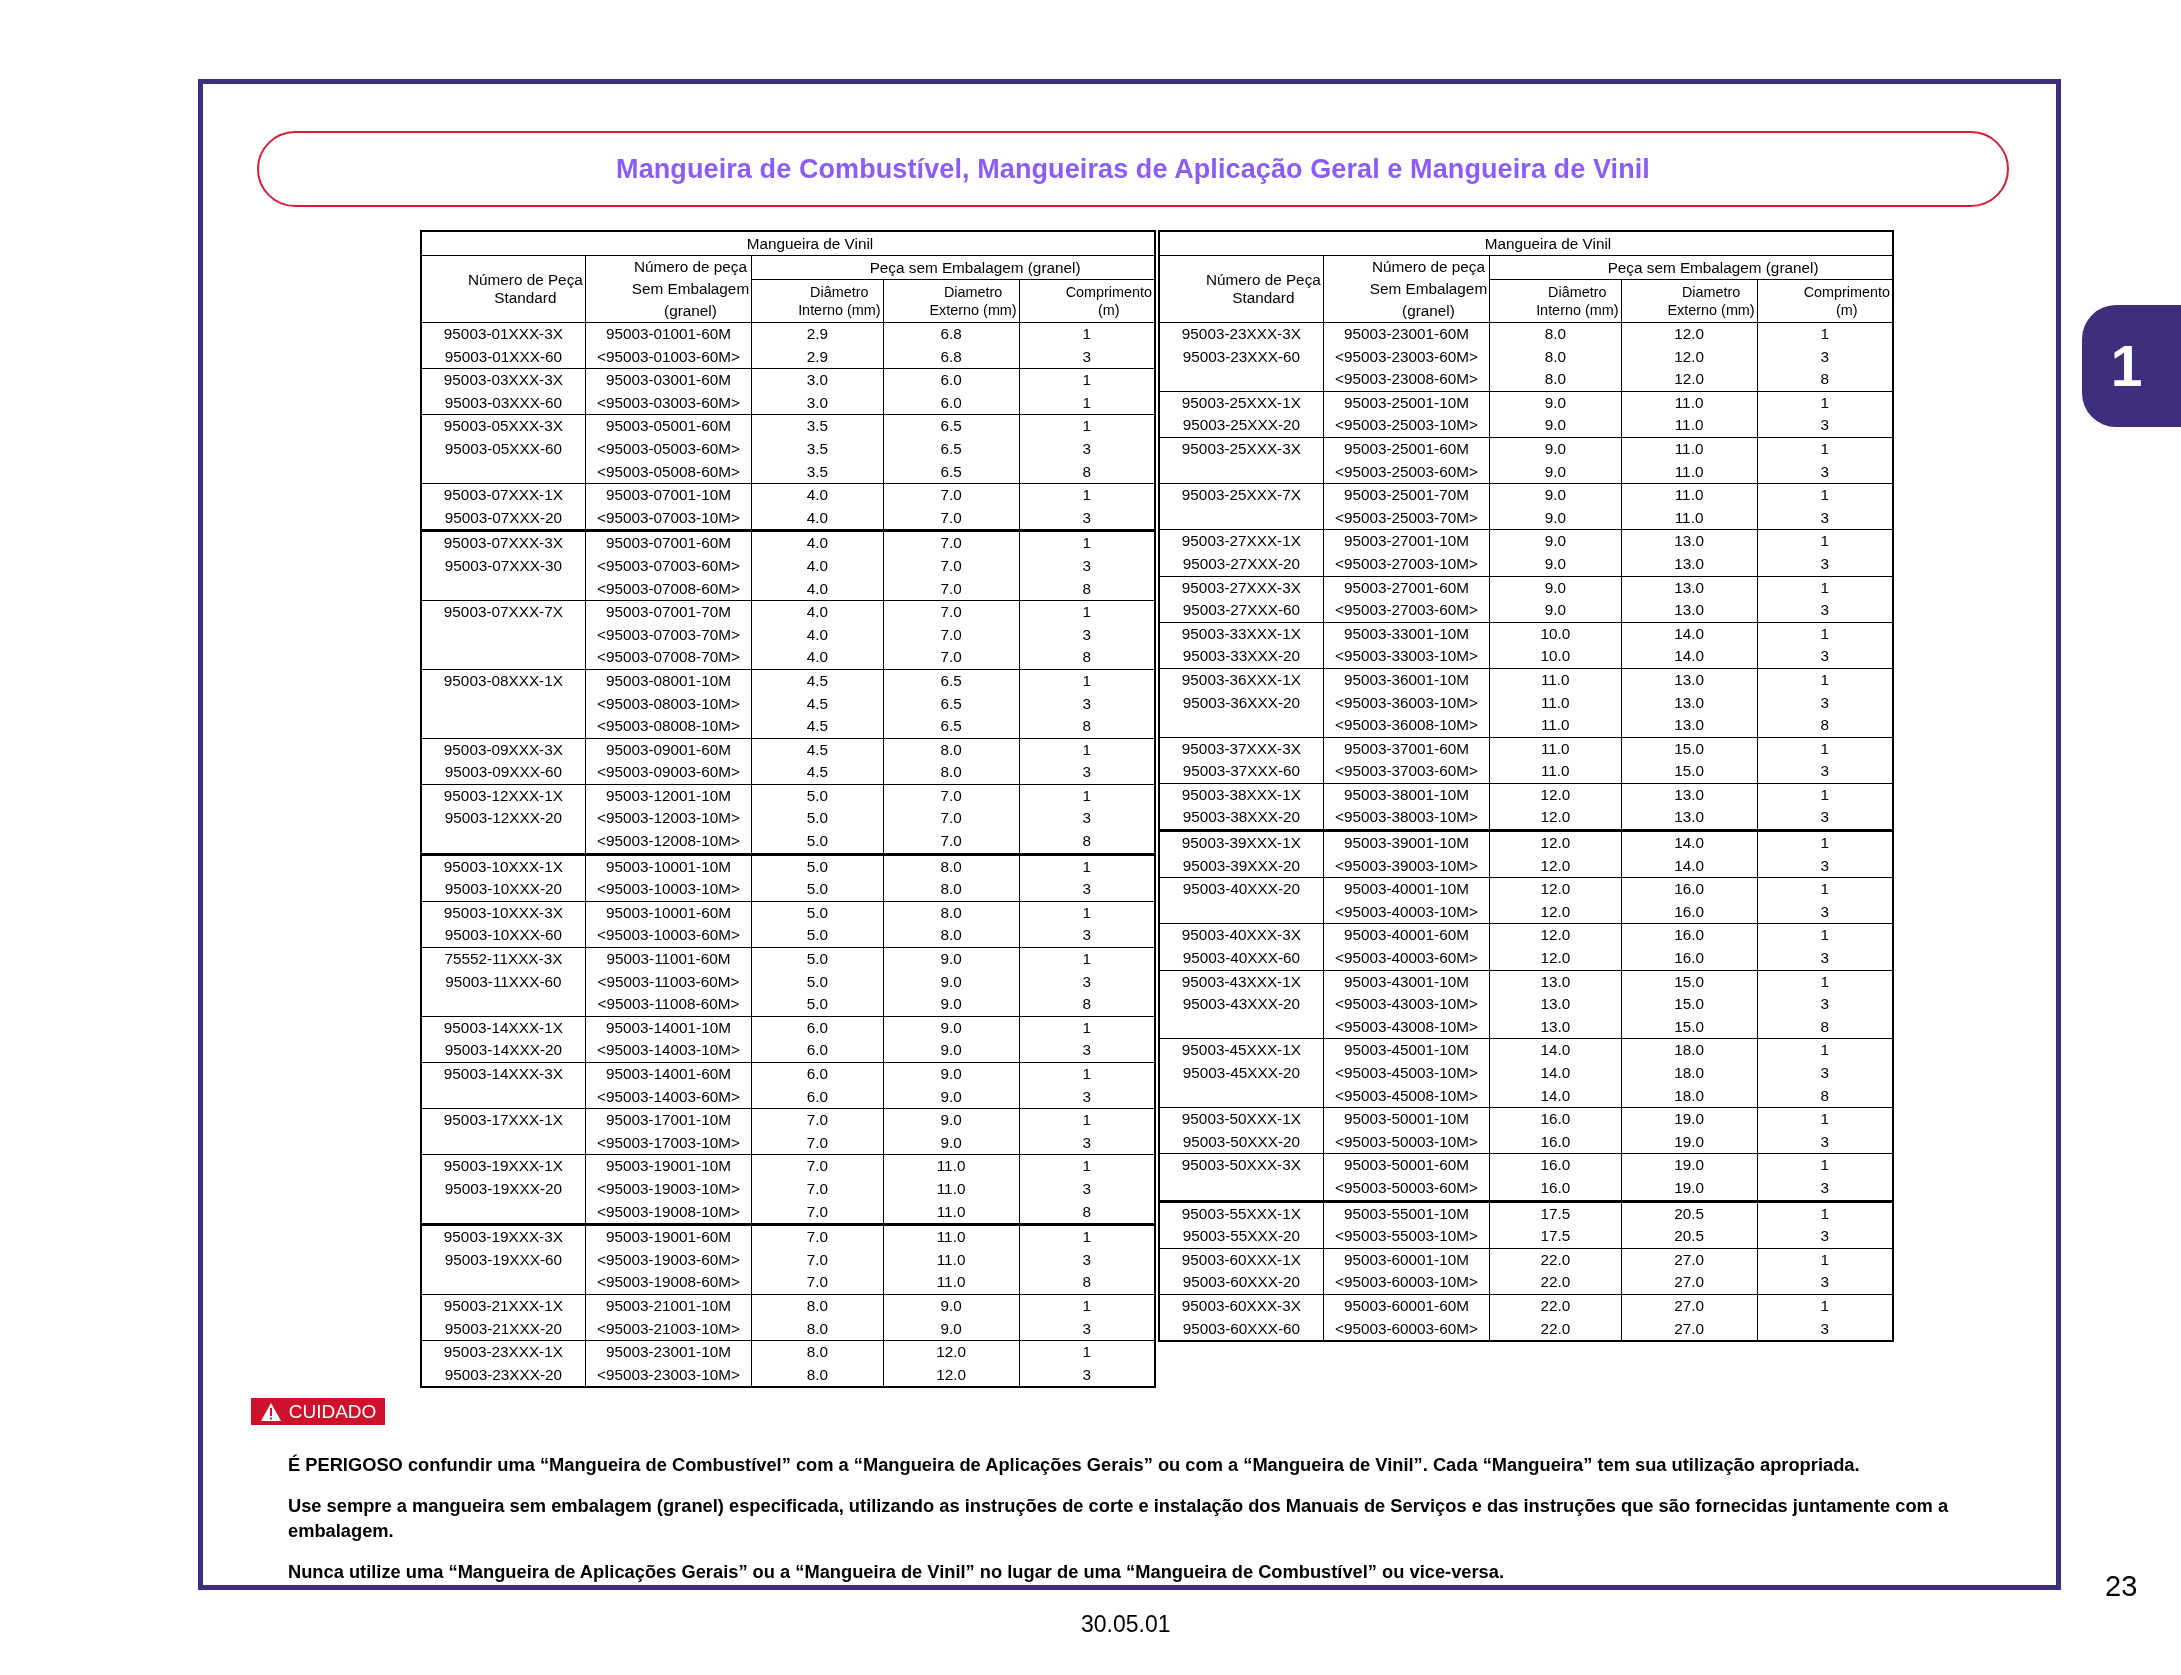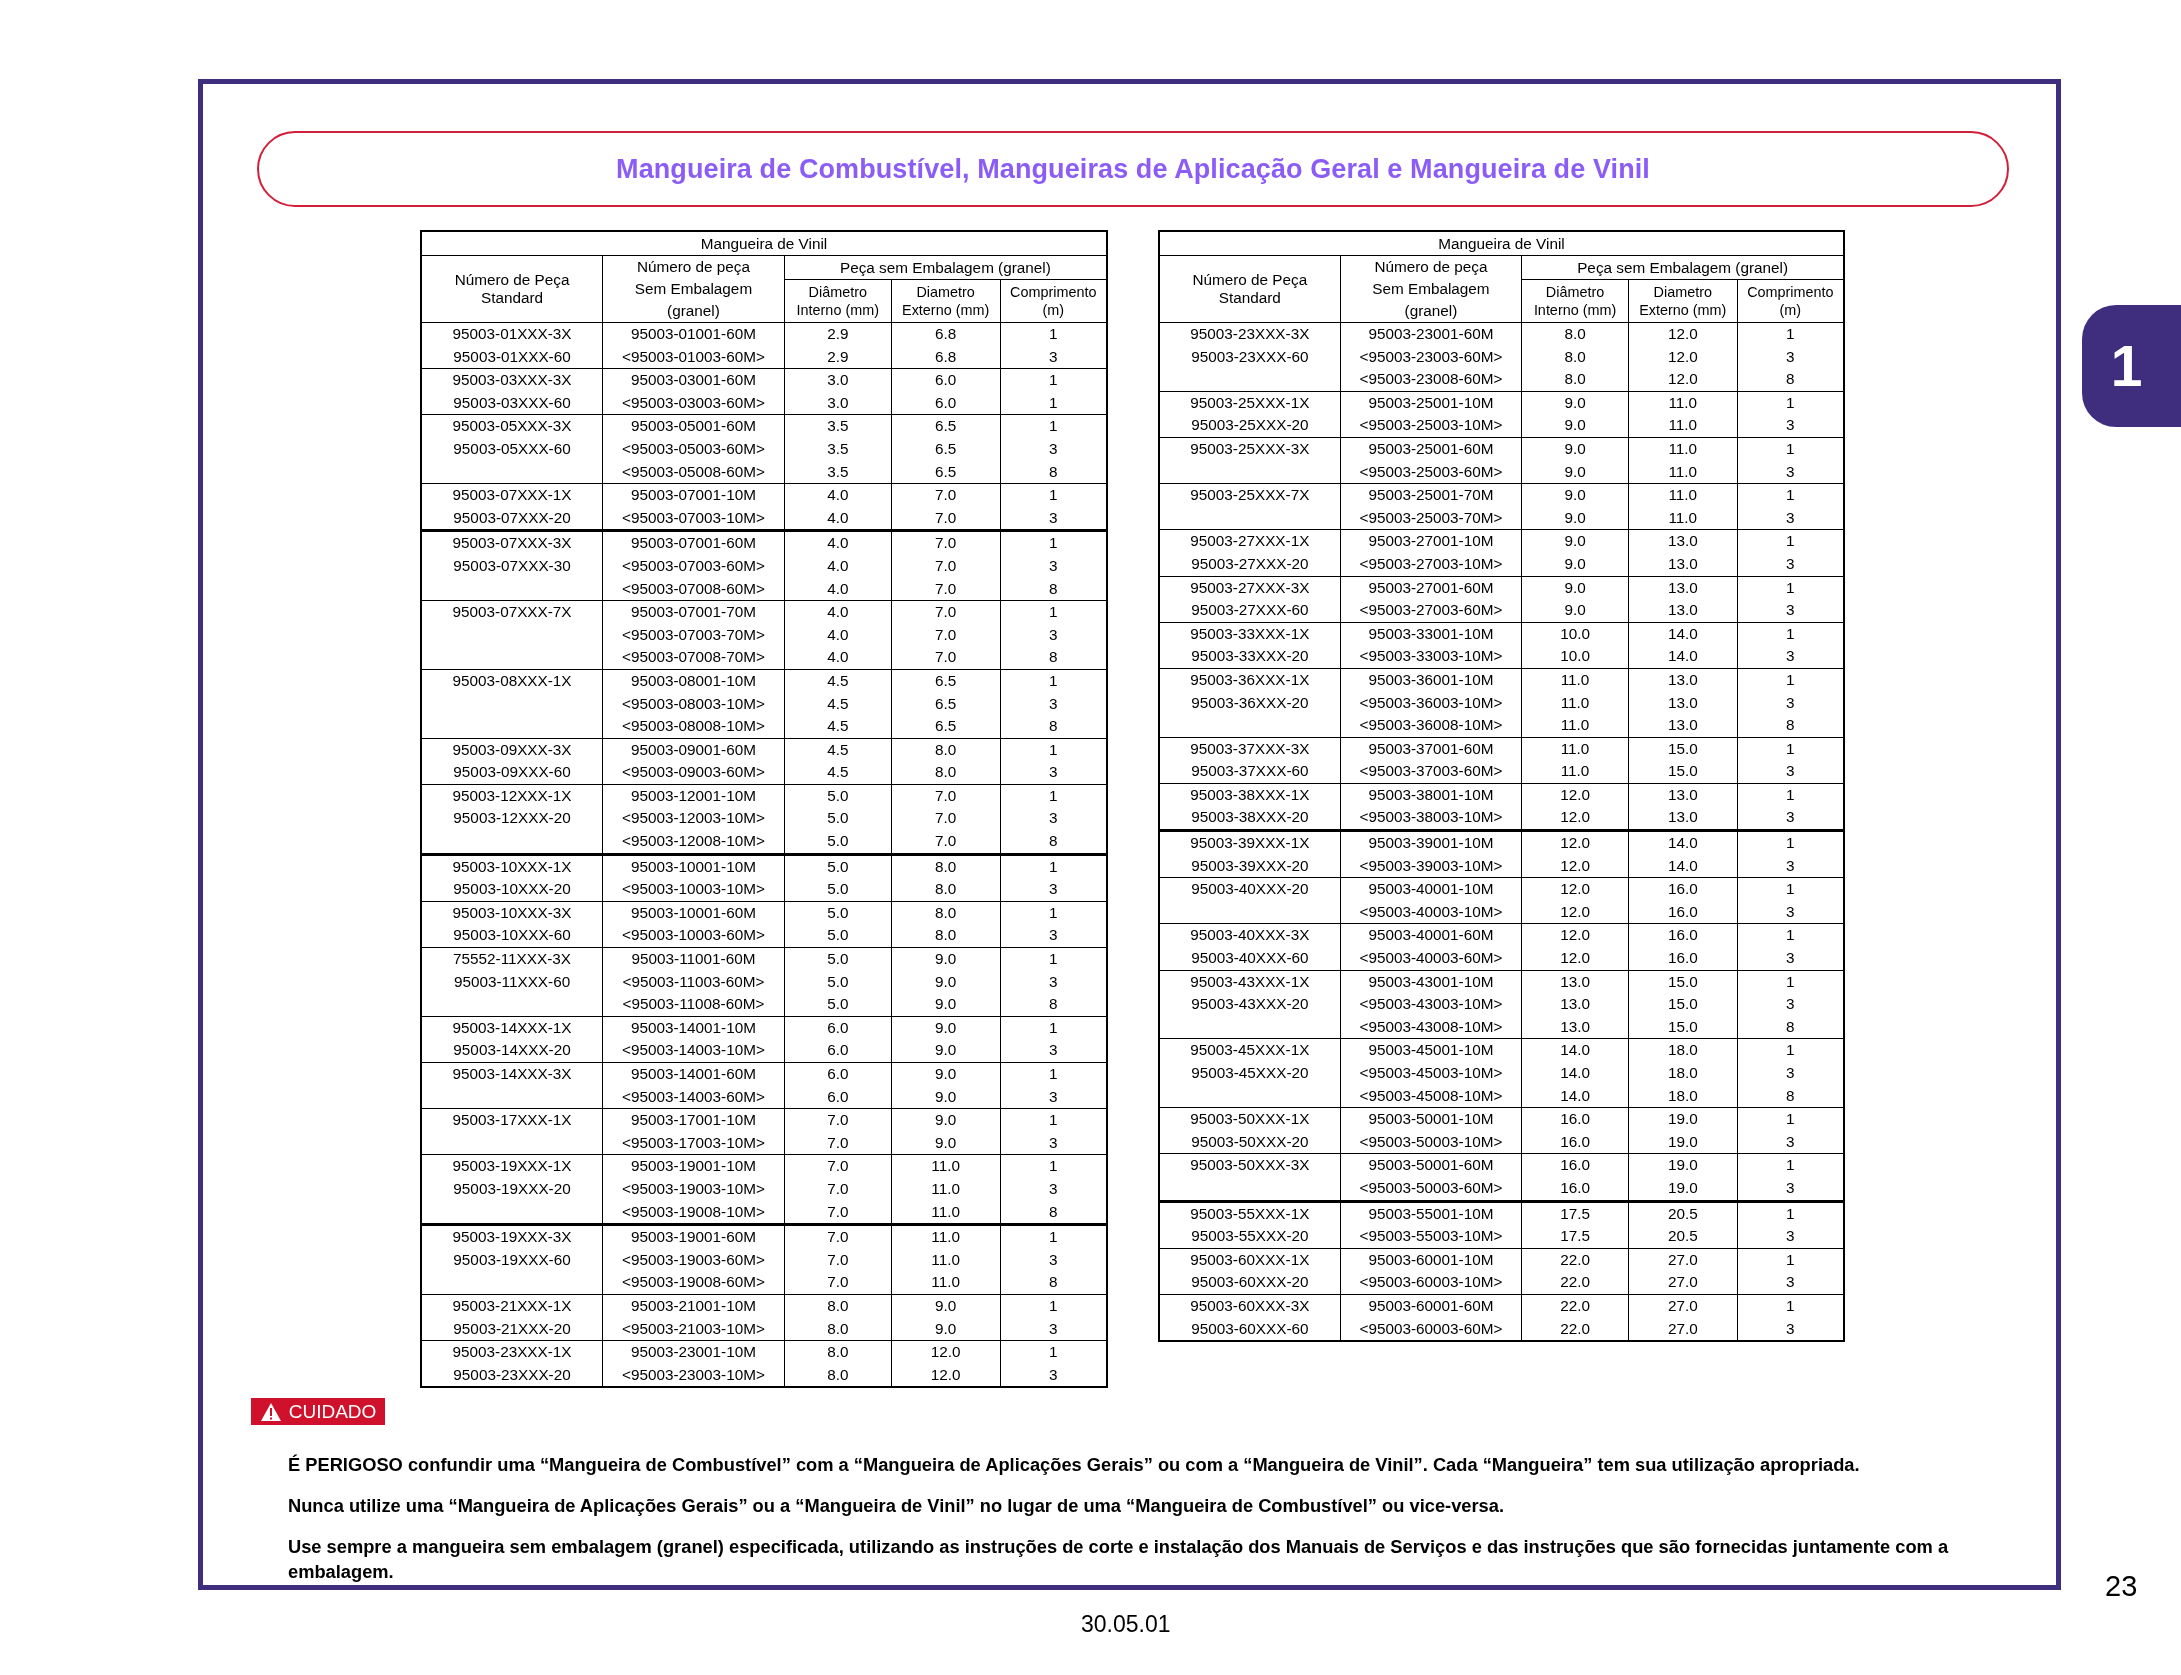--- a/index.html
+++ b/index.html
@@ -5,21 +5,21 @@
   html, body { margin:0; padding:0; background:#ffffff; }
   body { width:2181px; height:1675px; position:relative; overflow:hidden; font-family:"Liberation Sans", sans-serif; color:#000; }
   .frame { position:absolute; left:198px; top:79px; width:1863px; height:1511px; border:5px solid #3f2d7d; box-sizing:border-box; }
   .banner { position:absolute; left:257px; top:131px; width:1752px; height:76px; border:2px solid #d1203a; border-radius:40px; box-sizing:border-box; display:flex; align-items:center; justify-content:center; }
   .banner-title { color:#8b5cf6; font-weight:bold; font-size:27px; letter-spacing:0.1px; }
   .tab { position:absolute; left:2082px; top:305px; width:109px; height:122px; background:#3f2d7d; border-radius:34px 0 0 34px; display:flex; align-items:center; justify-content:center; padding-right:20px; box-sizing:border-box; }
   .tab span { color:#fff; font-weight:bold; font-size:57px; }
   table.parts { position:absolute; top:230px; border-collapse:collapse; font-size:15.3px; font-family:"Liberation Sans", sans-serif; }
   table.parts td, table.parts th { border-left:1.5px solid #000; border-right:1.5px solid #000; padding:0 2px; text-align:center; font-weight:normal; white-space:nowrap; }
   table.parts { border:2px solid #000; }
-  table.parts th { border:1.5px solid #000; line-height:18px; }
+  table.parts th { border:1.5px solid #000; line-height:18px;padding-left:46px; }
   table.parts th.title { height:23px; }
   table.parts tbody.group td { line-height:22.6px; height:22.6px; vertical-align:top; }
   table.parts tbody.group { border-top:1.5px solid #000; }
   table.parts tbody.group.thick { border-top:3px solid #000; }
   .left-table { left:420px; width:688px; }
   .right-table { left:1158px; width:687px; }
   col.c1 { width:182px; } col.c2 { width:182px; } col.c3 { width:107px; } col.c4 { width:109px; } col.c5 { width:107px; }
   .caution-badge { position:absolute; left:251px; top:1398px; width:134px; height:27px; background:#d0112b; color:#fff; display:flex; align-items:center; justify-content:center; font-size:19px; gap:7px; }
   .caution-badge svg { width:22px; height:20px; }
   .caution-text { position:absolute; left:272px; top:1436px; width:1723px; font-weight:bold; font-size:18.3px; line-height:25px; }
@@ -802,19 +802,19 @@
   <svg viewBox="0 0 22 20">
     <polygon points="11,1 21,19 1,19" fill="#fff"></polygon>
     <rect x="10" y="6" width="2" height="8" fill="#d0112b"></rect>
     <rect x="10" y="15.5" width="2" height="2" fill="#d0112b"></rect>
   </svg>
   <span>CUIDADO</span>
 </div>
 
 <div class="caution-text">
   <p><span>É PERIGOSO</span><span> confundir uma “Mangueira de Combustível” com a “Mangueira de Aplicações Gerais” ou com a  “Mangueira de Vinil”. Cada “Mangueira” tem sua utilização apropriada.</span></p>
+  <p>Use sempre a mangueira sem embalagem (granel) especificada, utilizando as instruções de corte e instalação dos Manuais de Serviços e das instruções que são fornecidas juntamente com a embalagem.</p>
   <p>Nunca utilize uma “Mangueira de Aplicações Gerais” ou a “Mangueira de Vinil” no lugar de uma “Mangueira de Combustível” ou vice-versa.</p>
-  <p>Use sempre a mangueira sem embalagem (granel) especificada, utilizando as instruções de corte e instalação dos Manuais de Serviços e das instruções que são fornecidas juntamente com a embalagem.</p>
 </div>
 
 <div class="page-number">23</div>
 <div class="date">30.05.01</div>
 
 
 </body></html>

